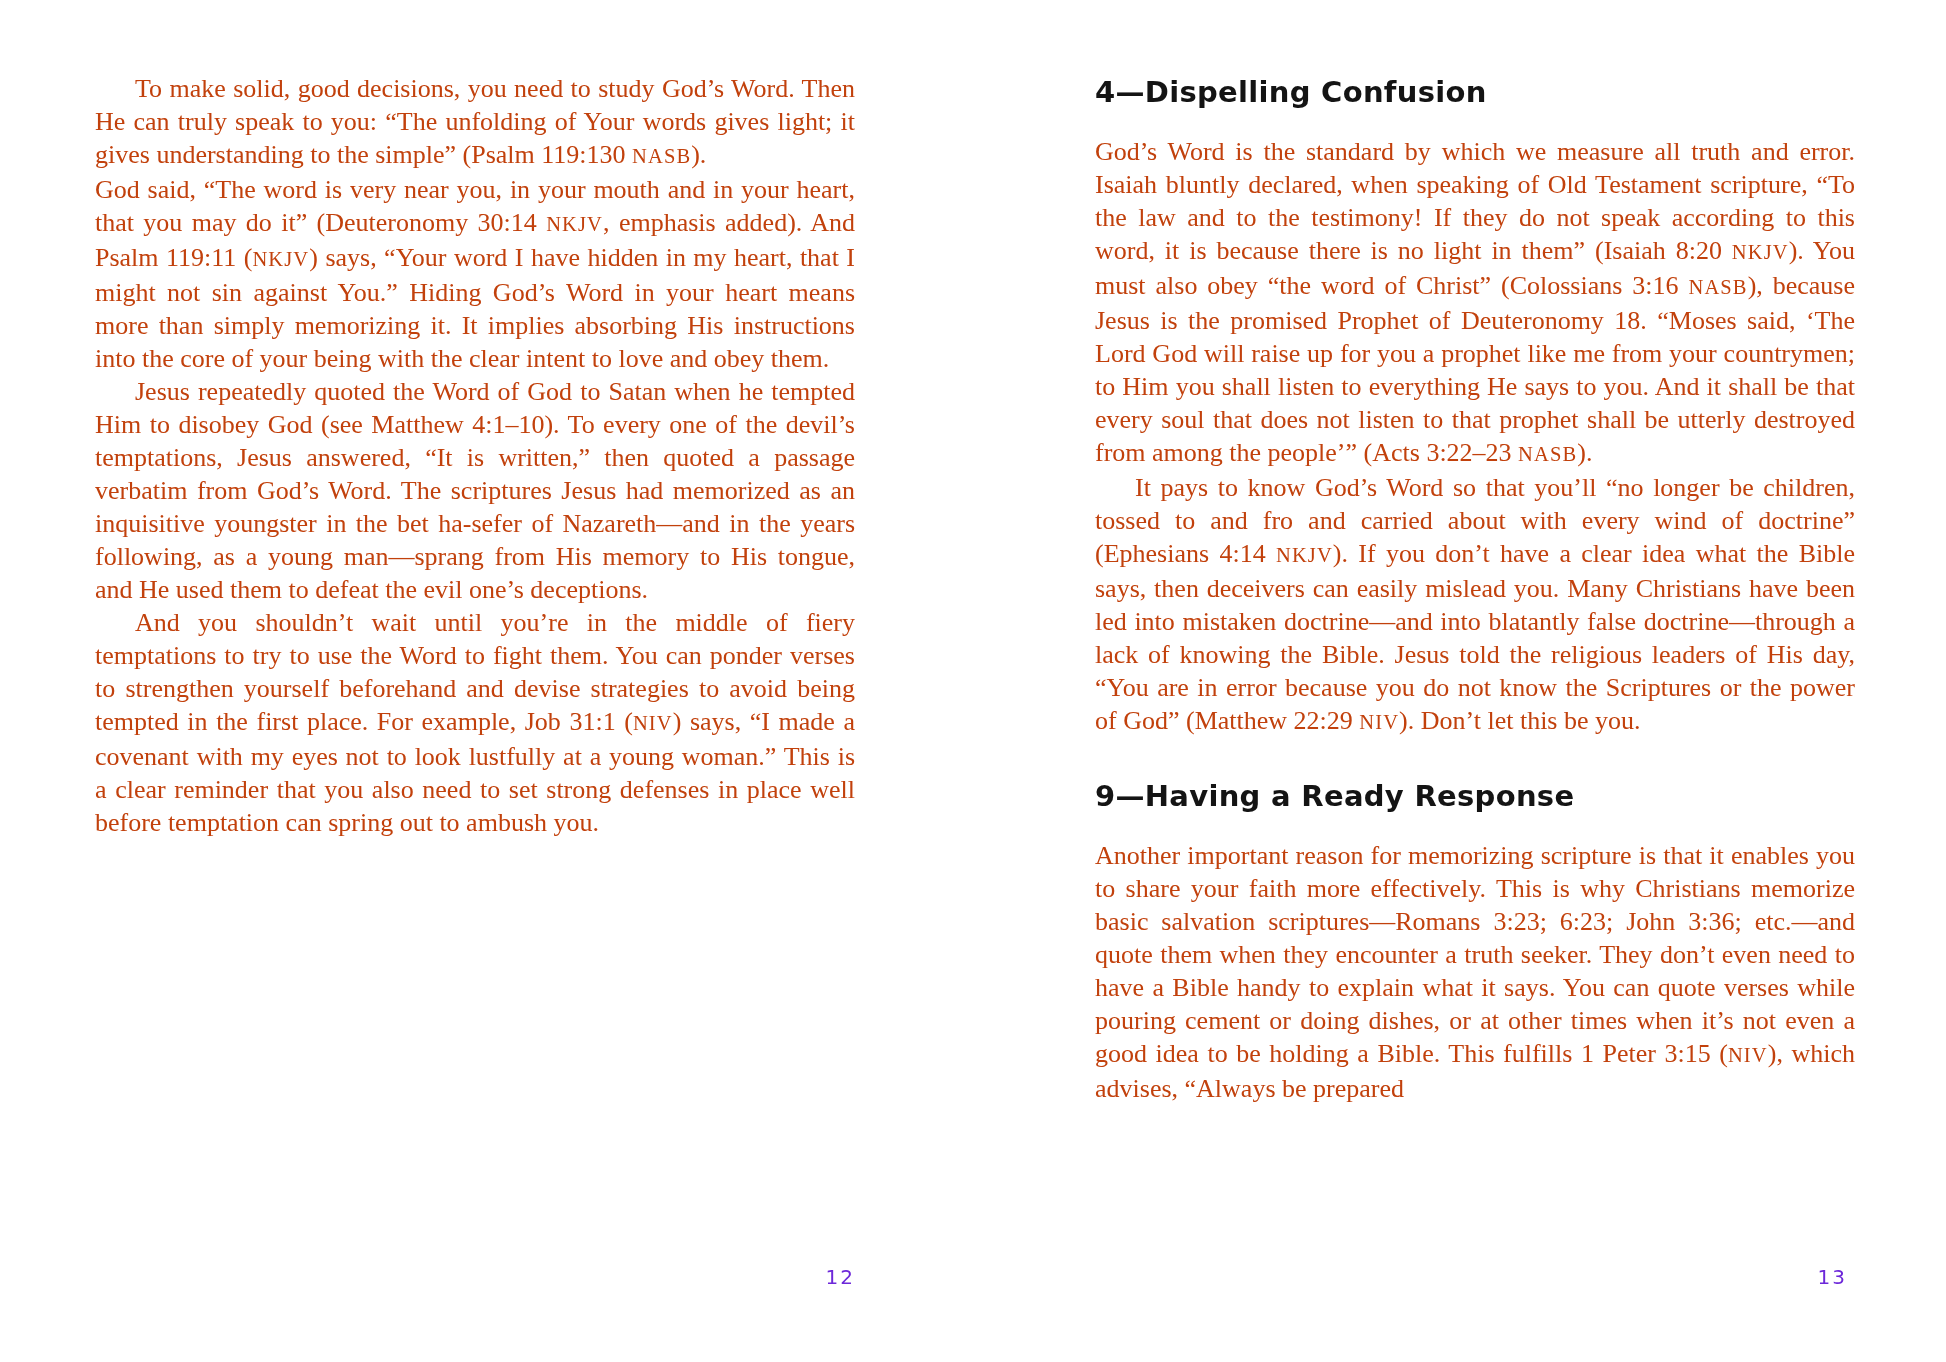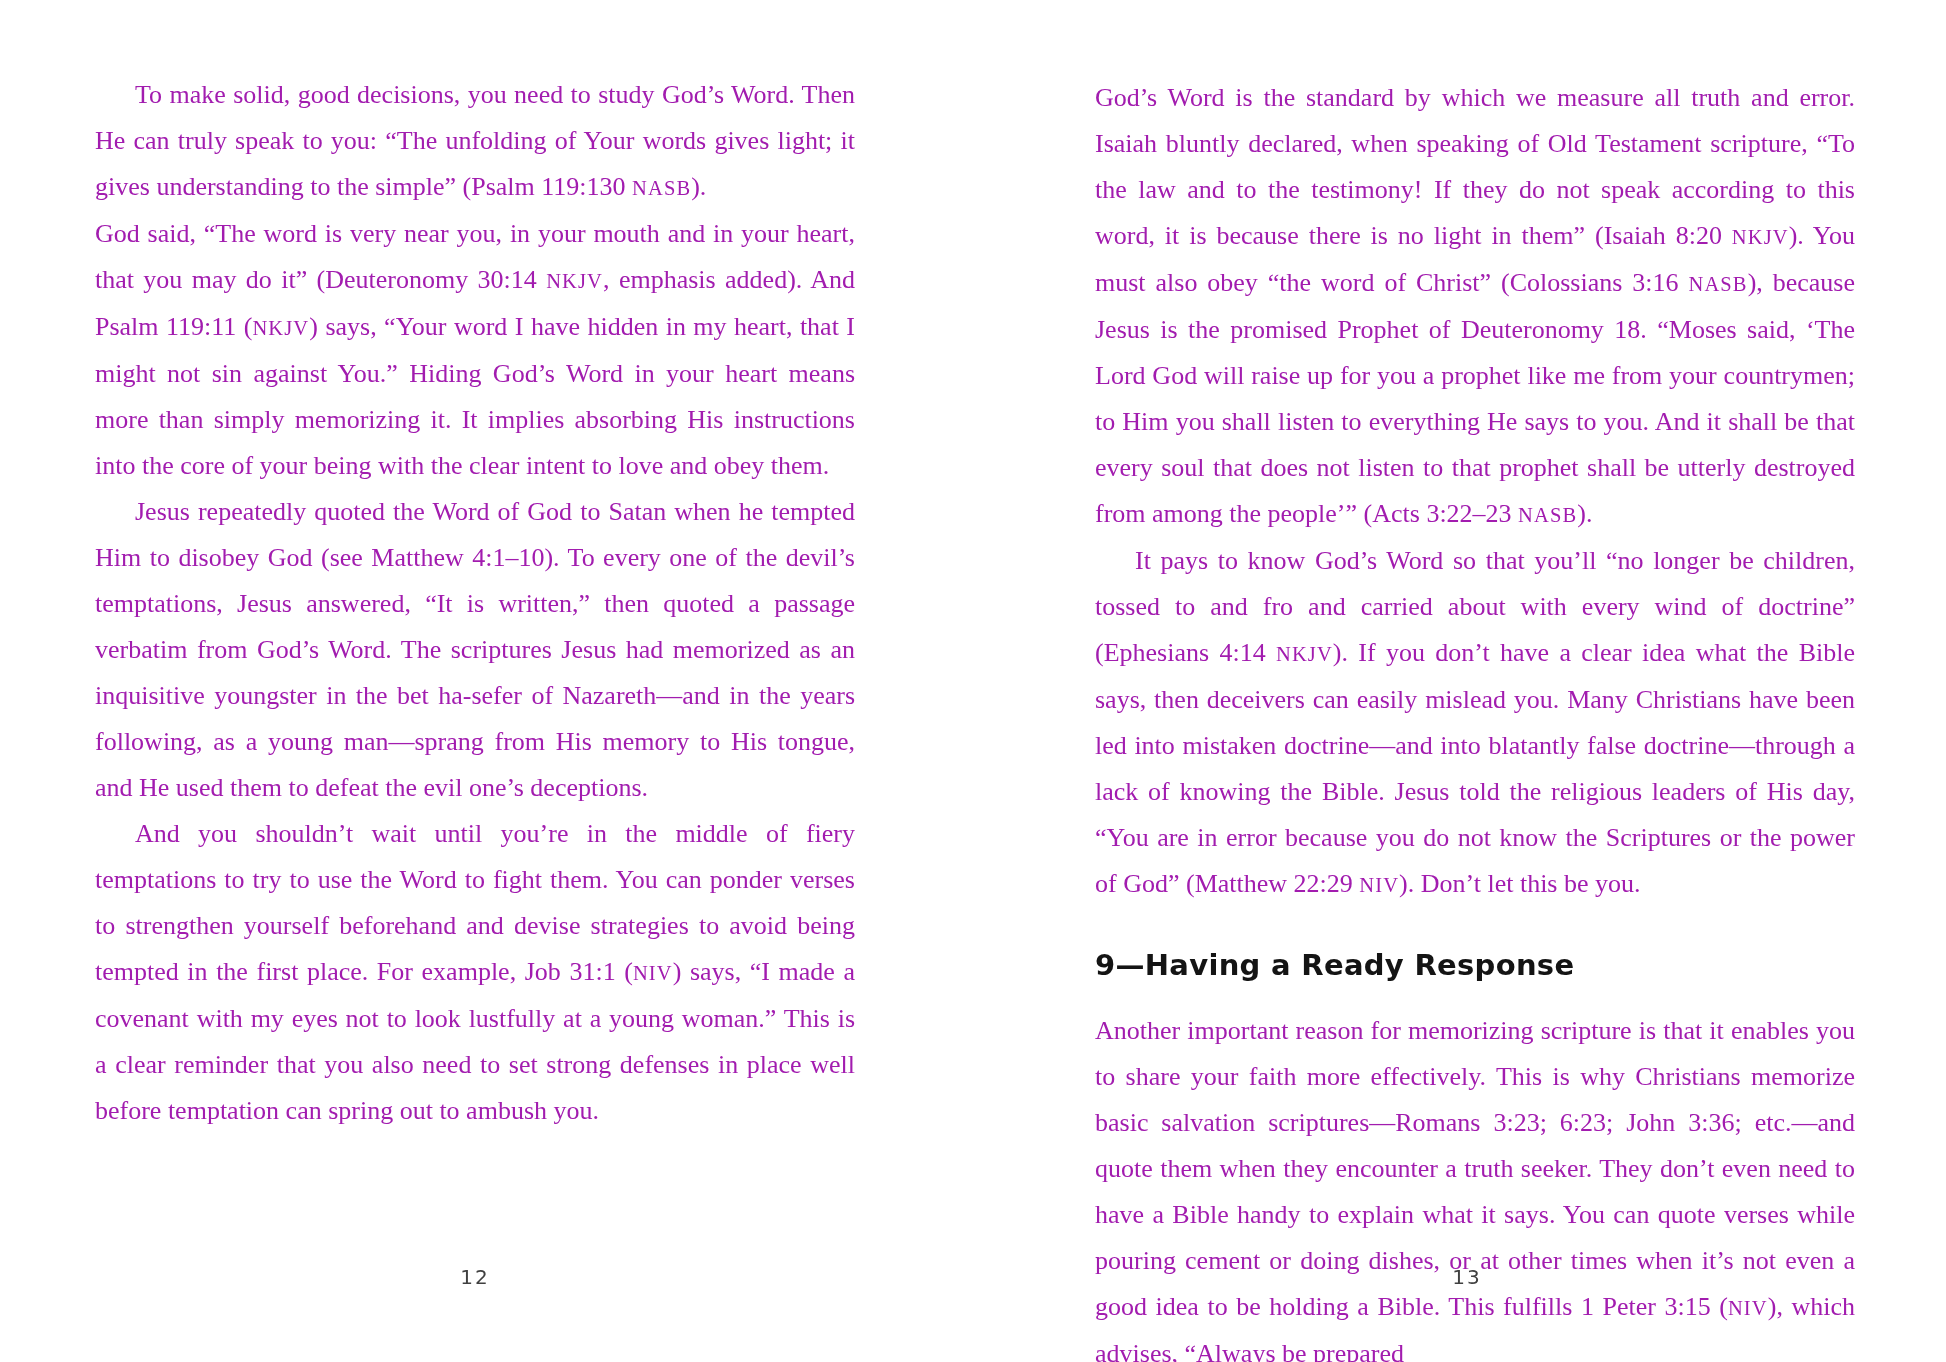--- a/index.html
+++ b/index.html
@@ -26,64 +26,65 @@
   .page-right { left: 973px; }
   .column {
     position: absolute;
     width: 760px;
   }
   .column-left  { left: 95px;  top: 72px; }
   .column-right { left: 122px; top: 75px; }
   .para {
     margin: 0;
     font-size: 26px;
-    line-height: 46px;
+    line-height: 33px;
     text-align: justify;
-    color: #a21caf;
+    color: #c2410c;
     hyphens: none;
   }
   .para.indent { text-indent: 40px; }
   .section-heading {
     font-family: "DejaVu Sans", sans-serif;
     font-size: 29px;
     font-weight: 700;
     letter-spacing: 0.3px;
     color: #141414;
     margin: 40px 0 26px 0;
   }
   .column > .section-heading:first-child { margin-top: 0; }
   .it { }
   .sc { font-size: 79%; letter-spacing: 1.1px; }
   .folio {
     position: absolute;
     top: 1265px;
     width: 760px;
-    text-align: center;
+    text-align: right;
     font-family: "DejaVu Sans", sans-serif;
     font-size: 20px;
     letter-spacing: 2px;
-    color: #404040;
+    color: #6d28d9;
   }
   .folio-left  { left: 95px; }
   .folio-right { left: 114px; }
 </style>
 </head>
 <body>
 
 <div class="page page-left">
   <div class="column column-left">
       <p class="para indent"><span>To make solid, good decisions, you need to study God’s Word. Then He can truly speak to you: “The unfolding of Your words gives light; it gives understanding to the simple” (Psalm 119:130 </span><span class="sc">NASB</span><span>).</span></p>
       <p class="para"><span>God said, “The word is very near you, in your mouth and in your heart, that you may </span><span class="it">do</span><span> it” (Deuteronomy 30:14 </span><span class="sc">NKJV</span><span>, emphasis added). And Psalm 119:11 (</span><span class="sc">NKJV</span><span>) says, “Your word I have hidden in my heart, that I might not sin against You.” Hiding God’s Word in your heart means more than simply memorizing it. It implies absorbing His instructions into the core of your being with the clear intent to love and obey them.</span></p>
       <p class="para indent"><span>Jesus repeatedly quoted the Word of God to Satan when he tempted Him to disobey God (see Matthew 4:1–10). To every one of the devil’s temptations, Jesus answered, “It is written,” then quoted a passage verbatim from God’s Word. The scriptures Jesus had memorized as an inquisitive youngster in the </span><span class="it">bet ha-sefer</span><span> of Nazareth—and in the years following, as a young man—sprang from His memory to His tongue, and He used them to defeat the evil one’s deceptions.</span></p>
       <p class="para indent"><span>And you shouldn’t wait until you’re in the middle of fiery temptations to try to use the Word to fight them. You can ponder verses to strengthen yourself beforehand and devise strategies to avoid being tempted in the first place. For example, Job 31:1 (</span><span class="sc">NIV</span><span>) says, “I made a covenant with my eyes not to look lustfully at a young woman.” This is a clear reminder that you also need to set strong defenses in place well before temptation can spring out to ambush you.</span></p>
     </div>
   <div class="folio folio-left">12</div>
 </div>
 
 <div class="page page-right">
   <div class="column column-right">
+      <h2 class="section-heading">4—Dispelling Confusion</h2>
       <p class="para"><span>God’s Word is the standard by which we measure all truth and error. Isaiah bluntly declared, when speaking of Old Testament scripture, “To the law and to the testimony! If they do not speak according to this word, it is because there is no light in them” (Isaiah 8:20 </span><span class="sc">NKJV</span><span>). You must also obey “the word of Christ” (Colossians 3:16 </span><span class="sc">NASB</span><span>), because Jesus is the promised Prophet of Deuteronomy 18. “Moses said, ‘The Lord God will raise up for you a prophet like me from your countrymen; to Him you shall listen to everything He says to you. And it shall be that every soul that does not listen to that prophet shall be utterly destroyed from among the people’” (Acts 3:22–23 </span><span class="sc">NASB</span><span>).</span></p>
       <p class="para indent"><span>It pays to know God’s Word so that you’ll “no longer be children, tossed to and fro and carried about with every wind of doctrine” (Ephesians 4:14 </span><span class="sc">NKJV</span><span>). If you don’t have a clear idea what the Bible says, then deceivers can easily mislead you. Many Christians have been led into mistaken doctrine—and into blatantly false doctrine—through a lack of knowing the Bible. Jesus told the religious leaders of His day, “You are in error because you do not know the Scriptures or the power of God” (Matthew 22:29 </span><span class="sc">NIV</span><span>). Don’t let this be you.</span></p>
       <h2 class="section-heading">9—Having a Ready Response</h2>
       <p class="para"><span>Another important reason for memorizing scripture is that it enables you to share your faith more effectively. This is why Christians memorize basic salvation scriptures—Romans 3:23; 6:23; John 3:36; etc.—and quote them when they encounter a truth seeker. They don’t even need to have a Bible handy to explain what it says. You can quote verses while pouring cement or doing dishes, or at other times when it’s not even a good idea to be holding a Bible. This fulfills 1 Peter 3:15 (</span><span class="sc">NIV</span><span>), which advises, “Always be prepared</span></p>
     </div>
   <div class="folio folio-right">13</div>
 </div>
 
 </body></html>

